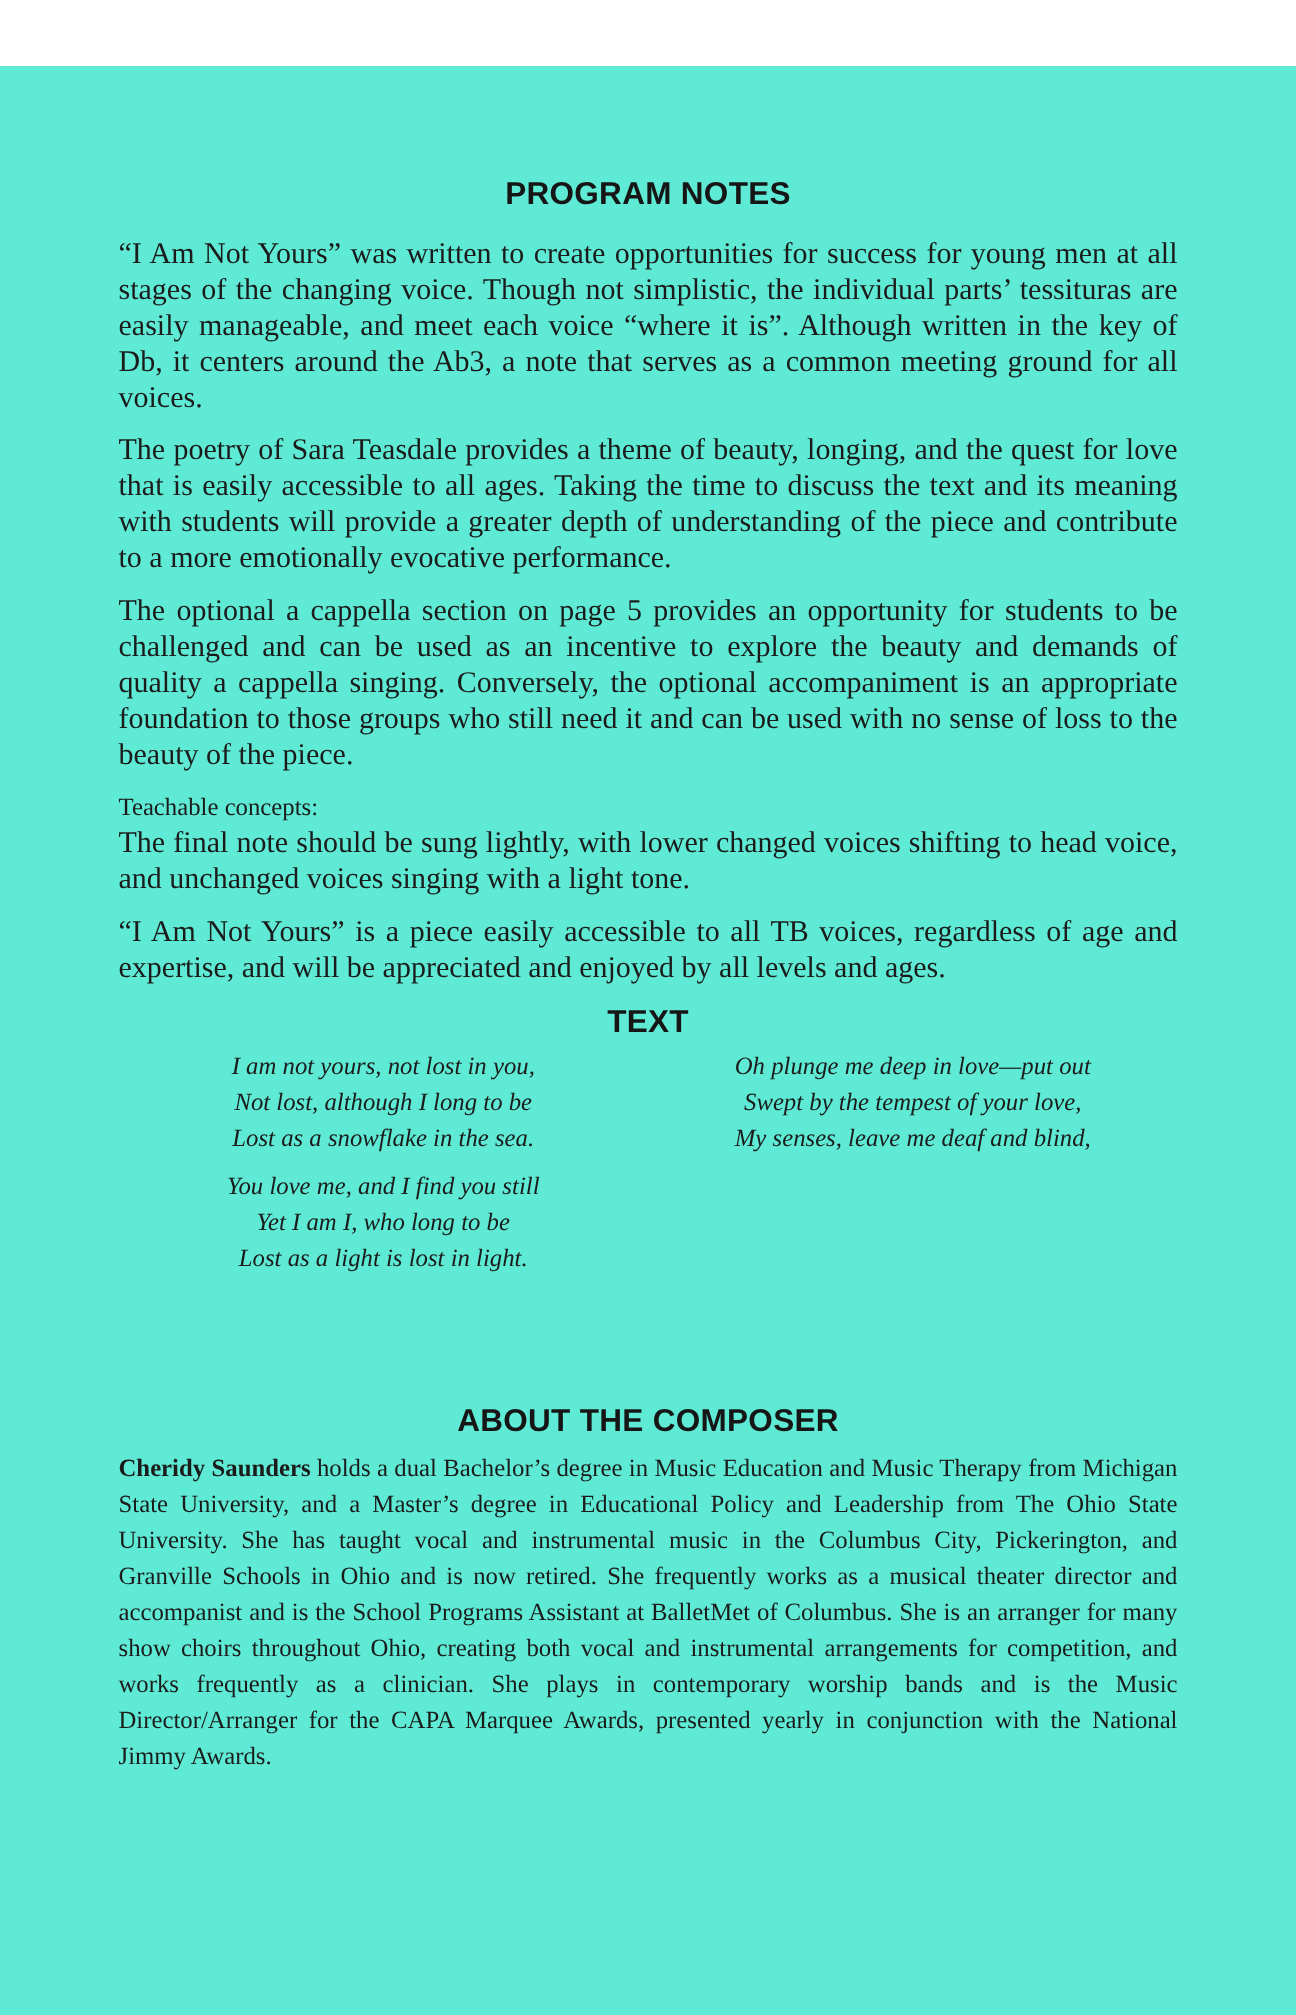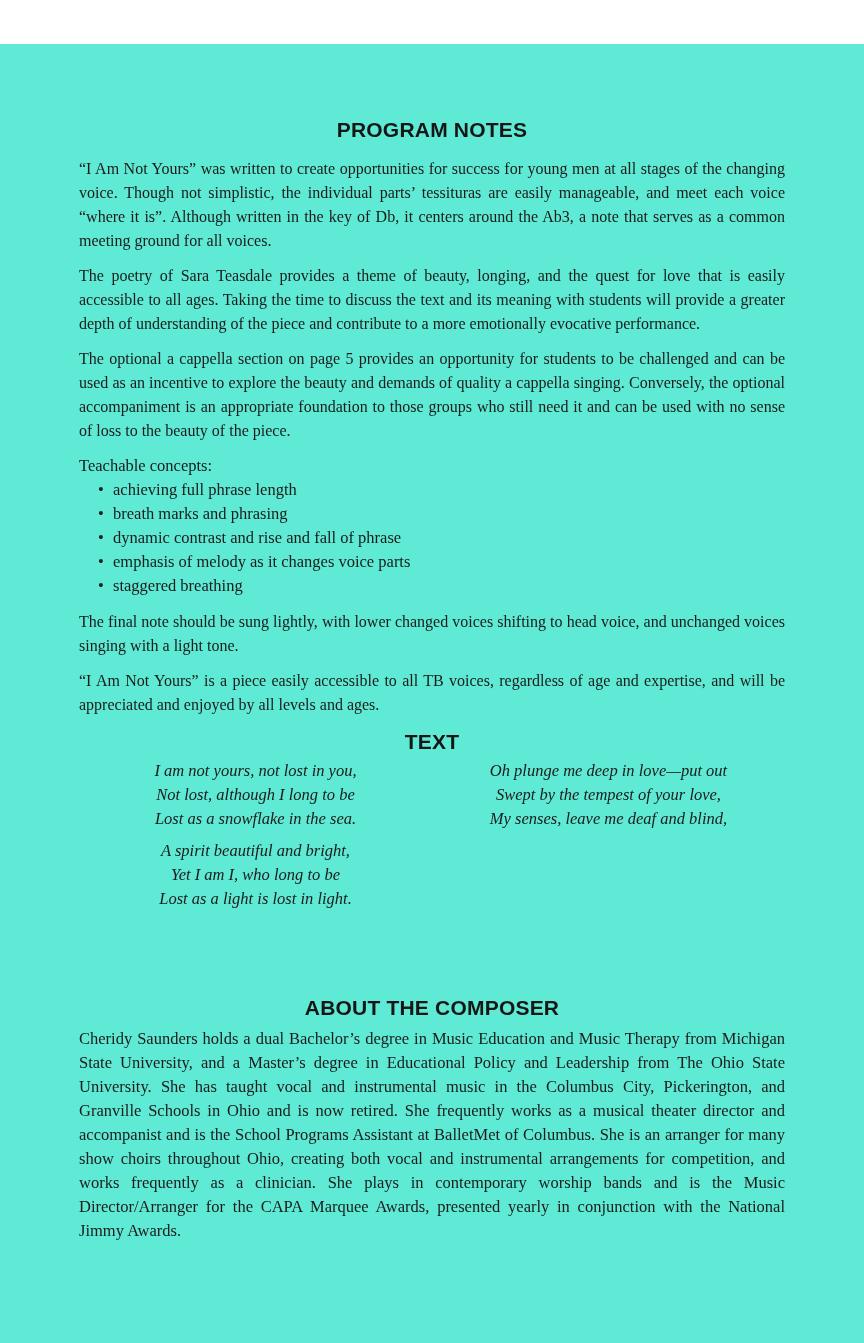--- a/index.html
+++ b/index.html
@@ -21,21 +21,21 @@
   .section-heading {
     font-family: "Liberation Sans", "DejaVu Sans", sans-serif;
     font-weight: bold;
     font-size: 21px;
     letter-spacing: 0.2px;
     text-align: center;
     color: #161616;
     margin: 0 0 15px 0;
   }
   .body-para {
-    font-size: 16px;
+    font-size: 20px;
     line-height: 24px;
     text-align: justify;
     margin: 0 0 11px 0;
   }
   .teachable-label {
     font-size: 16.5px;
     line-height: 24px;
     margin: 0;
   }
   ul.bullet-list {
@@ -76,61 +76,54 @@
   .about-heading {
     margin-bottom: 7px;
   }
   .bio-para {
     font-size: 16.5px;
     line-height: 24px;
     text-align: justify;
     margin: 0;
   }
   .bio-para strong {
-    font-weight: normal;
+    font-weight: bold;
   }
 </style>
 </head>
 <body>
 
 <div class="page">
 
   <h1 class="section-heading">PROGRAM NOTES</h1>
 
   <p class="body-para">“I Am Not Yours” was written to create opportunities for success for young men at all stages of the changing voice. Though not simplistic, the individual parts’ tessituras are easily manageable, and meet each voice “where it is”. Although written in the key of Db, it centers around the Ab3, a note that serves as a common meeting ground for all voices.</p>
 
   <p class="body-para">The poetry of Sara Teasdale provides a theme of beauty, longing, and the quest for love that is easily accessible to all ages. Taking the time to discuss the text and its meaning with students will provide a greater depth of understanding of the piece and contribute to a more emotionally evocative performance.</p>
 
   <p class="body-para">The optional a cappella section on page 5 provides an opportunity for students to be challenged and can be used as an incentive to explore the beauty and demands of quality a cappella singing. Conversely, the optional accompaniment is an appropriate foundation to those groups who still need it and can be used with no sense of loss to the beauty of the piece.</p>
 
   <p class="teachable-label">Teachable concepts:</p>
 
-  <ul class="bullet-list">
-    <li>achieving full phrase length</li>
-    <li>breath marks and phrasing</li>
-    <li>dynamic contrast and rise and fall of phrase</li>
-    <li>emphasis of melody as it changes voice parts</li>
-    <li>staggered breathing</li>
-  </ul>
 
   <p class="body-para">The final note should be sung lightly, with lower changed voices shifting to head voice, and unchanged voices singing with a light tone.</p>
 
   <p class="body-para">“I Am Not Yours” is a piece easily accessible to all TB voices, regardless of age and expertise, and will be appreciated and enjoyed by all levels and ages.</p>
 
   <h1 class="section-heading text-section-heading">TEXT</h1>
 
   <div class="poem-row">
     <div class="poem-col">
       <div class="stanza">
         <div>I am not yours, not lost in you,</div>
         <div>Not lost, although I long to be</div>
         <div>Lost as a snowflake in the sea.</div>
       </div>
       <div class="stanza">
-        <div>A spirit beautiful and bright,</div>
+        <div>You love me, and I find you still</div>
         <div>Yet I am I, who long to be</div>
         <div>Lost as a light is lost in light.</div>
       </div>
     </div>
     <div class="poem-col">
       <div class="stanza">
         <div>Oh plunge me deep in love—put out</div>
         <div>Swept by the tempest of your love,</div>
         <div>My senses, leave me deaf and blind,</div>
       </div>

